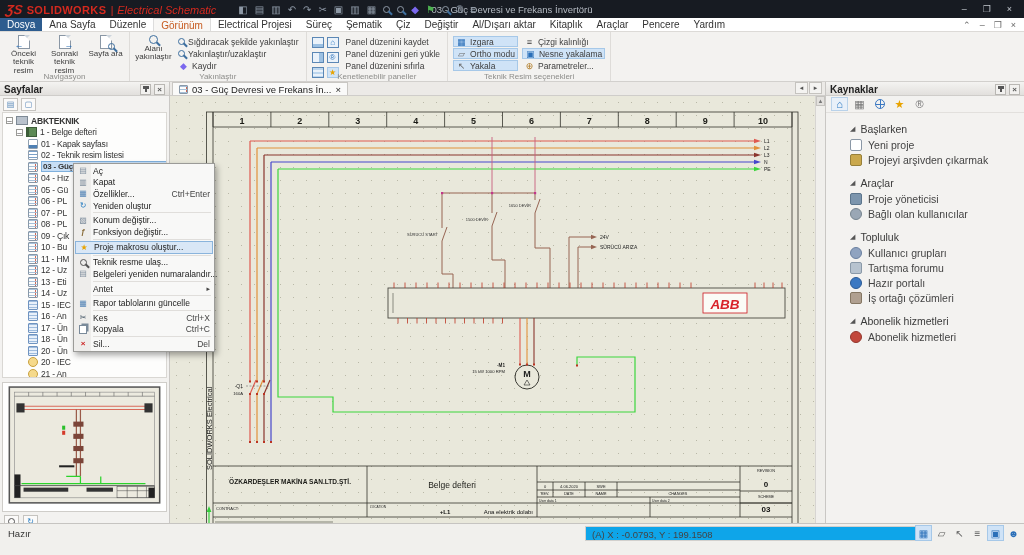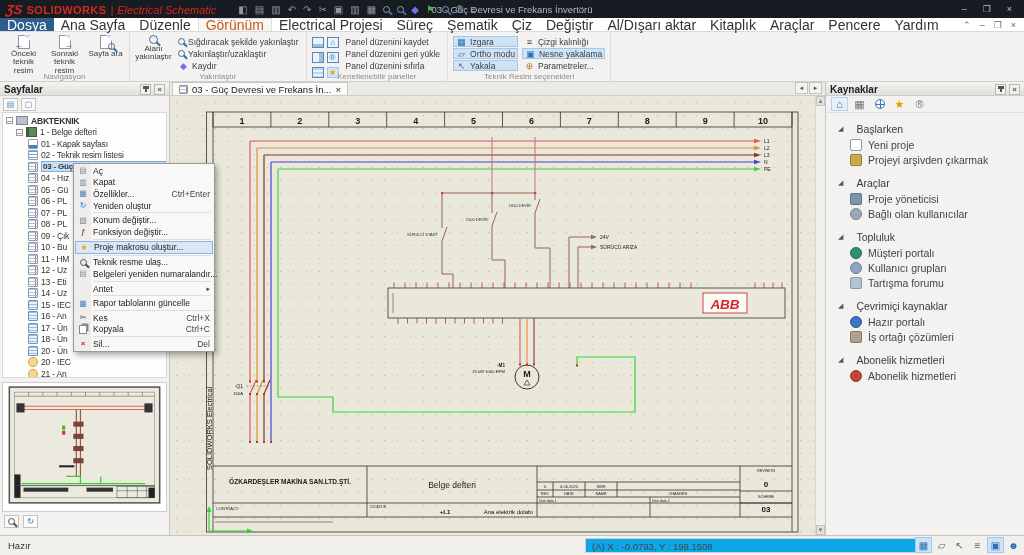--- a/index.html
+++ b/index.html
@@ -13,21 +13,21 @@
   .brand .sw{font-weight:bold;letter-spacing:.4px}
   .brand .es{font-style:italic}
   .qat{display:flex;gap:7px;margin-left:22px;align-items:center;color:#8e99a6;font-size:10px;z-index:2}
   .qat span{cursor:default}
   .tb-title{position:absolute;left:0;right:0;text-align:center;font-size:9.5px;color:#b4bac2}
   .winctl{margin-left:auto;display:flex;gap:16px;padding-right:12px;color:#c2c7ce;font-size:9px;z-index:2}
 
   
   .menubar{position:absolute;top:18px;left:0;right:0;height:14px;background:#fff;border-bottom:1px solid #dcdad7;display:flex;align-items:stretch;z-index:29}
   .menu-items{display:flex}
-  .menu-item{padding:0 7px;display:flex;align-items:center;color:#333;font-size:14px;white-space:nowrap}
+  .menu-item{padding:0 7px;display:flex;align-items:center;color:#333;font-size:10px;white-space:nowrap}
   .menu-item.file{background:#2d5c8f;color:#fff}
   .menu-item.active{color:#c65a1f;background:#f8f7f5;border:1px solid #ddd;border-bottom:none}
   .menubar-right{margin-left:auto;display:flex;gap:9px;align-items:center;padding-right:8px;color:#666;font-size:9px}
 
   
   .ribbon{position:absolute;top:32px;left:0;right:0;height:50px;background:#f3f2f0;border-bottom:1px solid #d2d0cd;display:flex;z-index:28}
   .rgroup{position:relative;border-right:1px solid #dedcd9;padding:2px 5px 10px;display:flex;gap:4px}
   .gcap{position:absolute;bottom:0;left:0;right:0;text-align:center;font-size:8px;color:#8d8d8a}
   .bigbtn{width:37px;display:flex;flex-direction:column;align-items:center;font-size:8px;text-align:center;color:#3c3c3c;line-height:1.05;padding-top:1px;gap:1px}
   .smallcol{display:flex;flex-direction:column;gap:1px;padding-top:2px}
@@ -74,21 +74,21 @@
   .table-page-icon{background:#e8f0fa;border:1px solid #6f93c0;background-image:repeating-linear-gradient(#9fbcdd 0 1px,transparent 1px 3px)}
   .datasheet-page-icon{background:#f5d98b;border:1px solid #c9a13e;border-radius:50%}
   .preview{margin:4px 2px 0;height:130px;background:#fff;border:1px solid #cfcdc9;position:relative}
   .pv-btns{display:flex;gap:4px;padding:3px 4px}
 
   
   .rtabs{height:17px;display:flex;gap:3px;padding:2px 5px;align-items:center;border-bottom:1px solid #e2e0dd}
   .rtab{width:17px;height:14px;display:flex;align-items:center;justify-content:center;font-size:11px;color:#777}
   .rtab.active{color:#2b79c2;background:#e8f0f9;border:1px solid #b9d2ea}
   .globe{width:10px;height:10px;border-radius:50%;border:1.2px solid #3b78c2;background:linear-gradient(90deg,transparent 4px,#3b78c2 4px 5px,transparent 5px),linear-gradient(transparent 4px,#3b78c2 4px 5px,transparent 5px)}
-  .rs-section{margin:10px 4px 2px;padding-left:8px;display:flex;align-items:center;gap:13px;color:#3a3a3a;font-size:10.5px}
+  .rs-section{margin:10px 16px 2px;padding-left:8px;display:flex;align-items:center;gap:5px;color:#3a3a3a;font-size:10.5px}
   .rs-tri{font-size:7px;color:#555}
   .rs-item{display:flex;align-items:center;gap:6px;padding-left:24px;height:15px;color:#444;font-size:10.5px;white-space:nowrap}
   .rs-ico{width:12px;height:12px;border-radius:2px;flex:0 0 auto;font-size:7px;color:#fff;display:flex;align-items:center;justify-content:center;font-weight:bold}
   .new-project-icon{background:#fff;border:1px solid #8a97a5}
   .unarchive-project-icon{background:#caa84c;border:1px solid #97803a}
   .project-manager-icon{background:#7c95ad;border:1px solid #5c7globals}
   .project-manager-icon{background:#7c95ad;border:1px solid #5c758c}
   .connected-users-icon{background:#9aa7b5;border:1px solid #76848f;border-radius:50%}
   .solidworks-rx-icon{background:#cf3b2e;border:1px solid #9b2a21}
   .customer-portal-icon{background:#2f8f6f;border:1px solid #1f6f55;border-radius:50%}
@@ -105,21 +105,21 @@
   .dtab .pg-ico{width:9px;height:9px}
   .tabscroll{margin-left:auto;display:flex;gap:1px;padding:0 3px 1px 0}
   .tsbtn{width:13px;height:12px;border:1px solid #c5c3bf;background:#f4f3f1;font-size:7px;color:#555;display:flex;align-items:center;justify-content:center}
   .canvas{flex:1;position:relative;background-color:#e9e8db;background-image:radial-gradient(#b9b8a7 0.7px,transparent 0.9px);background-size:13px 13px;overflow:hidden}
   .vscroll{position:absolute;right:0;top:0;bottom:0;width:10px;background:#f0efec;border-left:1px solid #d7d5d2;display:flex;flex-direction:column;justify-content:space-between;align-items:center;font-size:6px;color:#777}
   .vsb{width:9px;height:10px;background:#e3e1de;border:1px solid #c5c3bf;display:flex;align-items:center;justify-content:center}
   .sheet{position:absolute;left:35px;top:14px;width:595px;height:424px}
   .fl{fill:none;stroke:#33332c;stroke-width:0.8}
 
   
-  .statusbar{position:absolute;left:0;right:0;bottom:0;height:20px;background:#f1f0ed;border-top:1px solid #c6c4c1;z-index:31;font-size:9.5px}
+  .statusbar{position:absolute;left:0;right:0;bottom:0;height:32px;background:#f1f0ed;border-top:1px solid #c6c4c1;z-index:31;font-size:9.5px}
   .sb-ready{position:absolute;left:8px;top:4px;color:#333}
   .coordbox{position:absolute;left:585px;top:2px;width:345px;height:15px;border:1px solid #d2d0cd;background:#0ea5e9;display:flex;align-items:flex-end;padding-left:6px;color:#444}
   .sb-icons{position:absolute;right:2px;top:1px;display:flex;gap:1px}
   .sb-ico{width:17px;height:16px;border:1px solid transparent;display:flex;align-items:center;justify-content:center;font-size:10px;color:#555}
   .sb-ico.on{background:#cfe3f7;border-color:#a6c8e8;color:#2a6fb8}
   .sb-ico.user{color:#2a6fb8}
 
   
   .ctx{position:absolute;left:73px;top:163px;width:142px;background:linear-gradient(to right,#eeedeb 0 17px,#f8f8f7 17px);border:1px solid #9b9b98;box-shadow:2px 3px 6px rgba(0,0,0,.35);z-index:60;padding:1px;font-size:8.5px}
   .ctx-item{display:flex;align-items:center;height:11.6px;gap:3px;padding:0 3px 0 1px;color:#222;white-space:nowrap}
@@ -753,34 +753,26 @@
       </div>
       <div class="rs-item">
         <span class="rs-ico connected-users-icon"></span>
         <span>Bağlı olan kullanıcılar</span>
       </div>
       <div class="rs-section">
         <span class="rs-tri">◢</span>
         <span>Topluluk</span>
       </div>
       <div class="rs-item">
-        <span class="rs-ico customer-portal-icon"></span>
-        <span>Müşteri portalı</span>
-      </div>
-      <div class="rs-item">
         <span class="rs-ico user-groups-icon"></span>
         <span>Kullanıcı grupları</span>
       </div>
       <div class="rs-item">
         <span class="rs-ico discussion-forum-icon"></span>
         <span>Tartışma forumu</span>
-      </div>
-      <div class="rs-section">
-        <span class="rs-tri">◢</span>
-        <span>Çevrimiçi kaynaklar</span>
       </div>
       <div class="rs-item">
         <span class="rs-ico content-portal-icon"></span>
         <span>Hazır portalı</span>
       </div>
       <div class="rs-item">
         <span class="rs-ico partner-solutions-icon"></span>
         <span>İş ortağı çözümleri</span>
       </div>
       <div class="rs-section">

